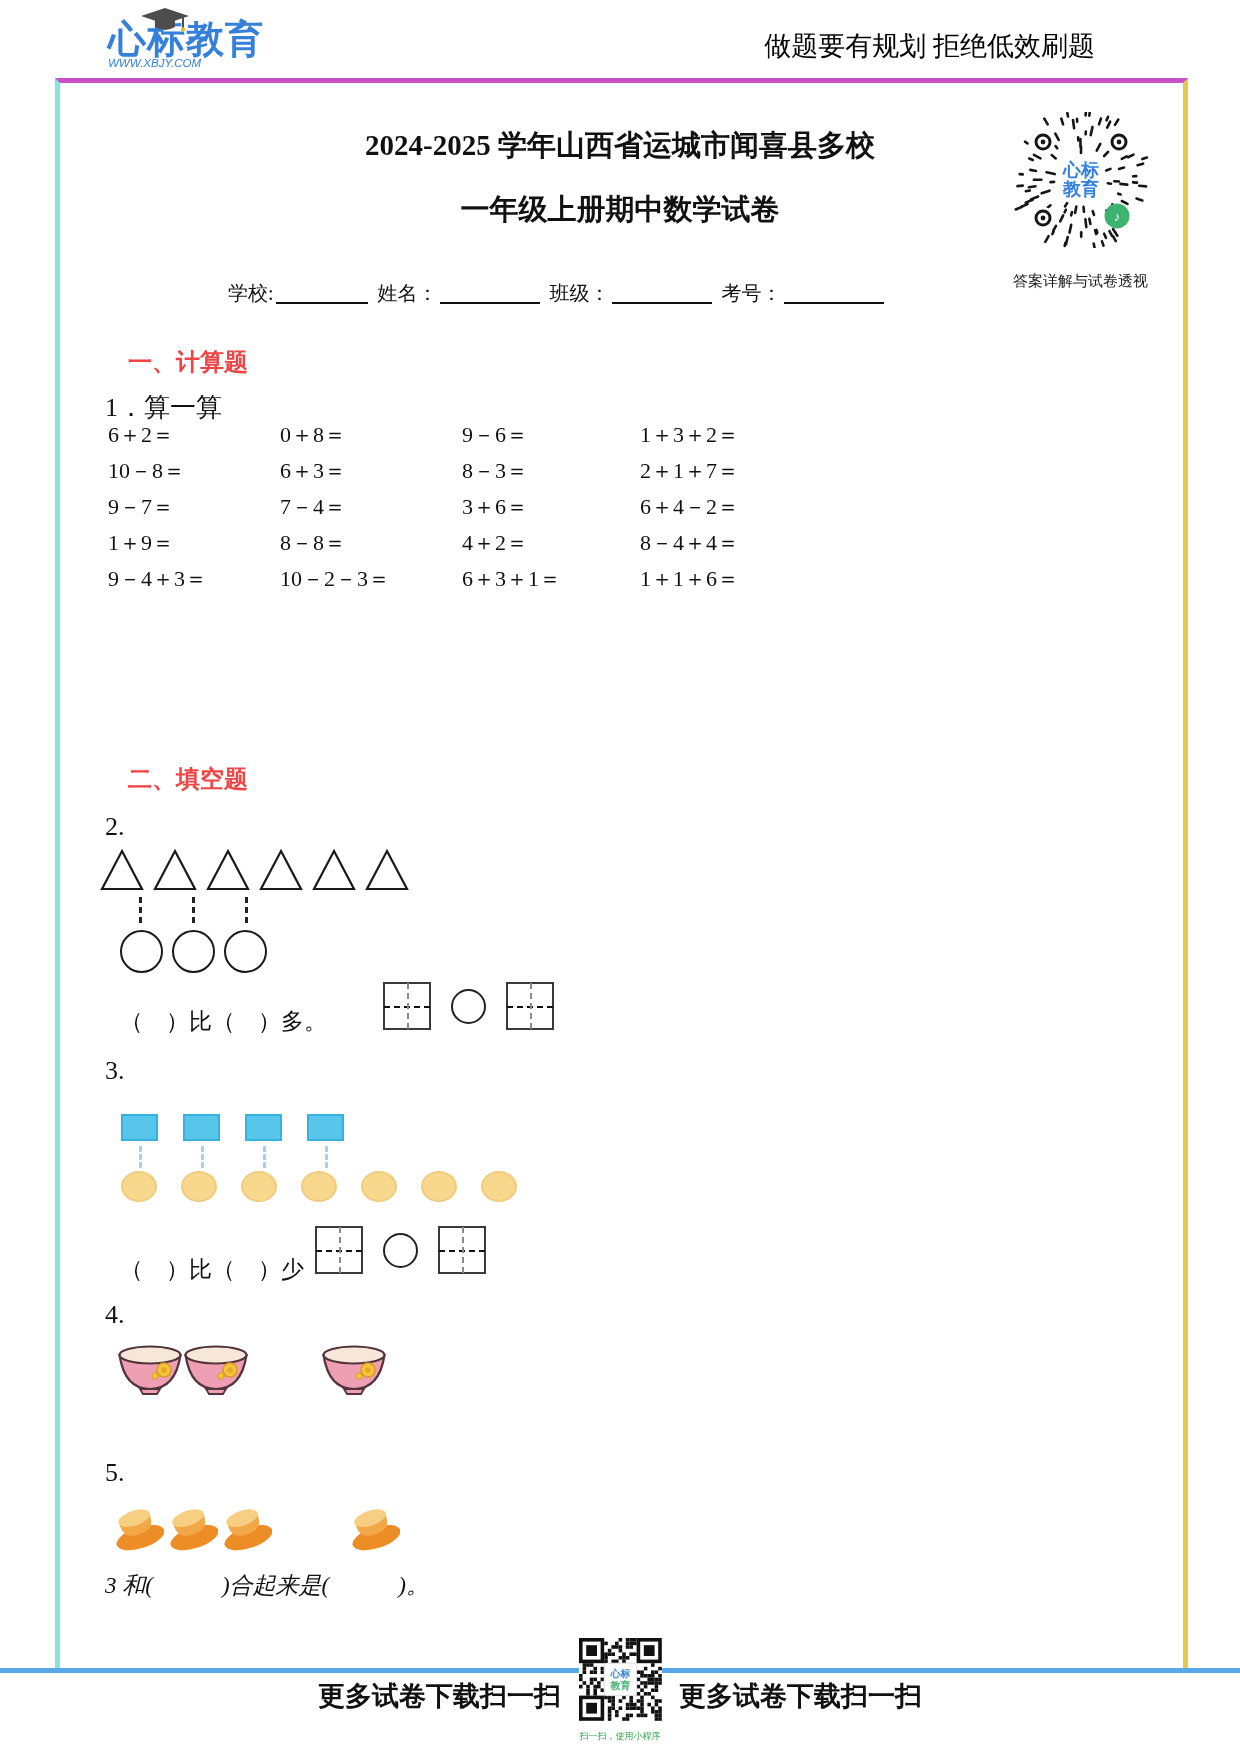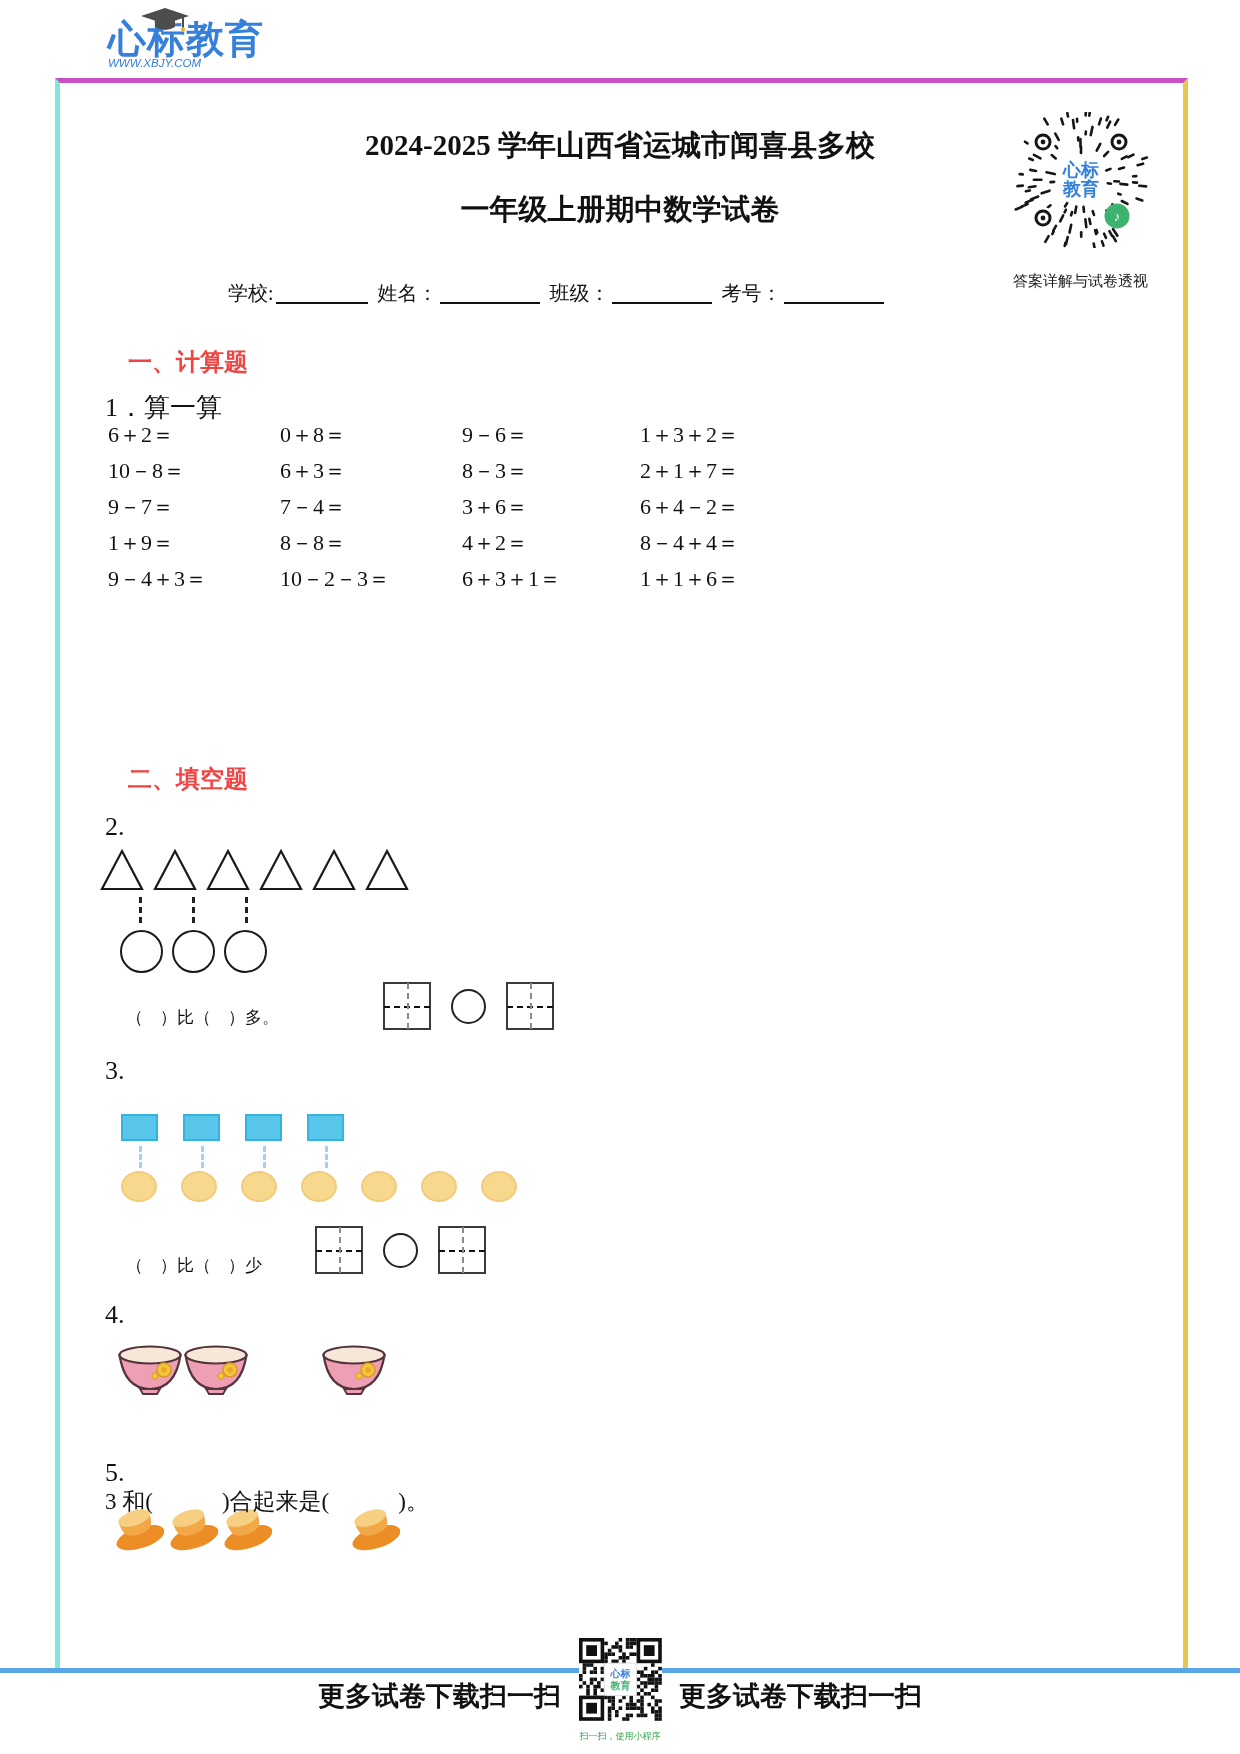--- a/index.html
+++ b/index.html
@@ -54,21 +54,21 @@
                grid-auto-rows:30px; row-gap:6px; font-size:22px; }
 
   
   .tri-row { position:absolute; left:100px; top:848px; display:flex; }
   .tri-row svg { margin-right:9px; }
   .q2-links div, .q3-links div { position:absolute; width:0; }
   .q2-links div { top:897px; height:26px; border-left:3px dashed #222; }
   .circle-row { position:absolute; left:120px; top:930px; display:flex; }
   .big-circle { width:39px; height:39px; border:2.5px solid #1a1a1a; border-radius:50%;
                 margin-right:9px; background:#fff; }
-  .cmp-text { position:absolute; left:126px; font-size:17px; }
+  .cmp-text { position:absolute; left:120px; font-size:23px; }
   #q2-text { top:1006px; }
   #q3-text { top:1254px; }
   .boxes { position:absolute; display:flex; align-items:center; gap:20px; }
   #q2-boxes { left:383px; top:982px; }
   #q3-boxes { left:315px; top:1226px; }
   .abox { width:44px; height:44px; border:2px solid #3a3a3a; position:relative; background:#fff; }
   .abox::before { content:""; position:absolute; left:-1px; right:-1px; top:50%;
                   border-top:2.5px dashed #111; }
   .abox::after  { content:""; position:absolute; top:-1px; bottom:-1px; left:50%;
                   border-left:2px dashed #8a8a8a; }
@@ -81,21 +81,21 @@
   .q3-links div { top:1146px; height:22px; border-left:3px dashed #9FD4EC; }
   .oval-row { position:absolute; left:121px; top:1171px; display:flex; }
   .oval { width:36px; height:31px; box-sizing:border-box; background:#F8D88D;
           border:2px solid #F1CC7E; border-radius:50%; margin-right:24px; }
 
   
   .bowl-row { position:absolute; left:117px; top:1344px; display:flex; align-items:flex-start; }
   .hat-row  { position:absolute; left:112px; top:1498px; display:flex; align-items:flex-start; }
   .fill-text { position:absolute; left:105px; font-size:23px; }
   #q4-text { top:1408px; }
-  #q5-text { top:1486px; }
+  #q5-text { top:1570px;font-style:italic; }
 
   
   .footer { position:absolute; left:0; top:1678px; width:1240px; display:flex;
             justify-content:center; align-items:flex-start; gap:16px;
             font-weight:bold; font-size:27px; }
   .footer-qr-wrap { margin-top:-40px; display:flex; flex-direction:column;
                     align-items:center; width:86px; }
   .footer-caption { font-size:9px; color:#2BA245; font-weight:normal;
                     white-space:nowrap; margin-top:2px; font-family:"Liberation Sans",sans-serif; }
 </style>
@@ -109,20 +109,21 @@
       <svg width="54" height="28" viewBox="0 0 54 28">
         <polygon points="27,1 51,9 27,17 3,9" fill="#4d4d4d"></polygon>
         <path d="M17,13 v7 q10,6 20,0 v-7" fill="#4d4d4d"></path>
         <line x1="45" y1="10" x2="45" y2="21" stroke="#4d4d4d" stroke-width="2"></line>
         <circle cx="45" cy="22.5" r="2.2" fill="#E8B93A"></circle>
       </svg>
     </span>
     <div class="logo-text">心标教育</div>
     <div class="logo-url">WWW.XBJY.COM</div>
   </div>
+  <div class="slogan">做题要有规划 拒绝低效刷题</div>
 
   <div class="frame"></div>
   <div class="bottom-line"></div>
 
   <div class="title1">2024-2025 学年山西省运城市闻喜县多校</div>
   <div class="title2">一年级上册期中数学试卷</div>
 
   <div class="qr-top"><svg width="136" height="136" viewBox="0 0 136 136">
         <line x1="94.8" y1="71.3" x2="98.0" y2="71.7" stroke="#161616" stroke-width="2.6" stroke-linecap="round"></line>
         <line x1="70.5" y1="94.9" x2="71.0" y2="99.8" stroke="#161616" stroke-width="2.6" stroke-linecap="round"></line>

